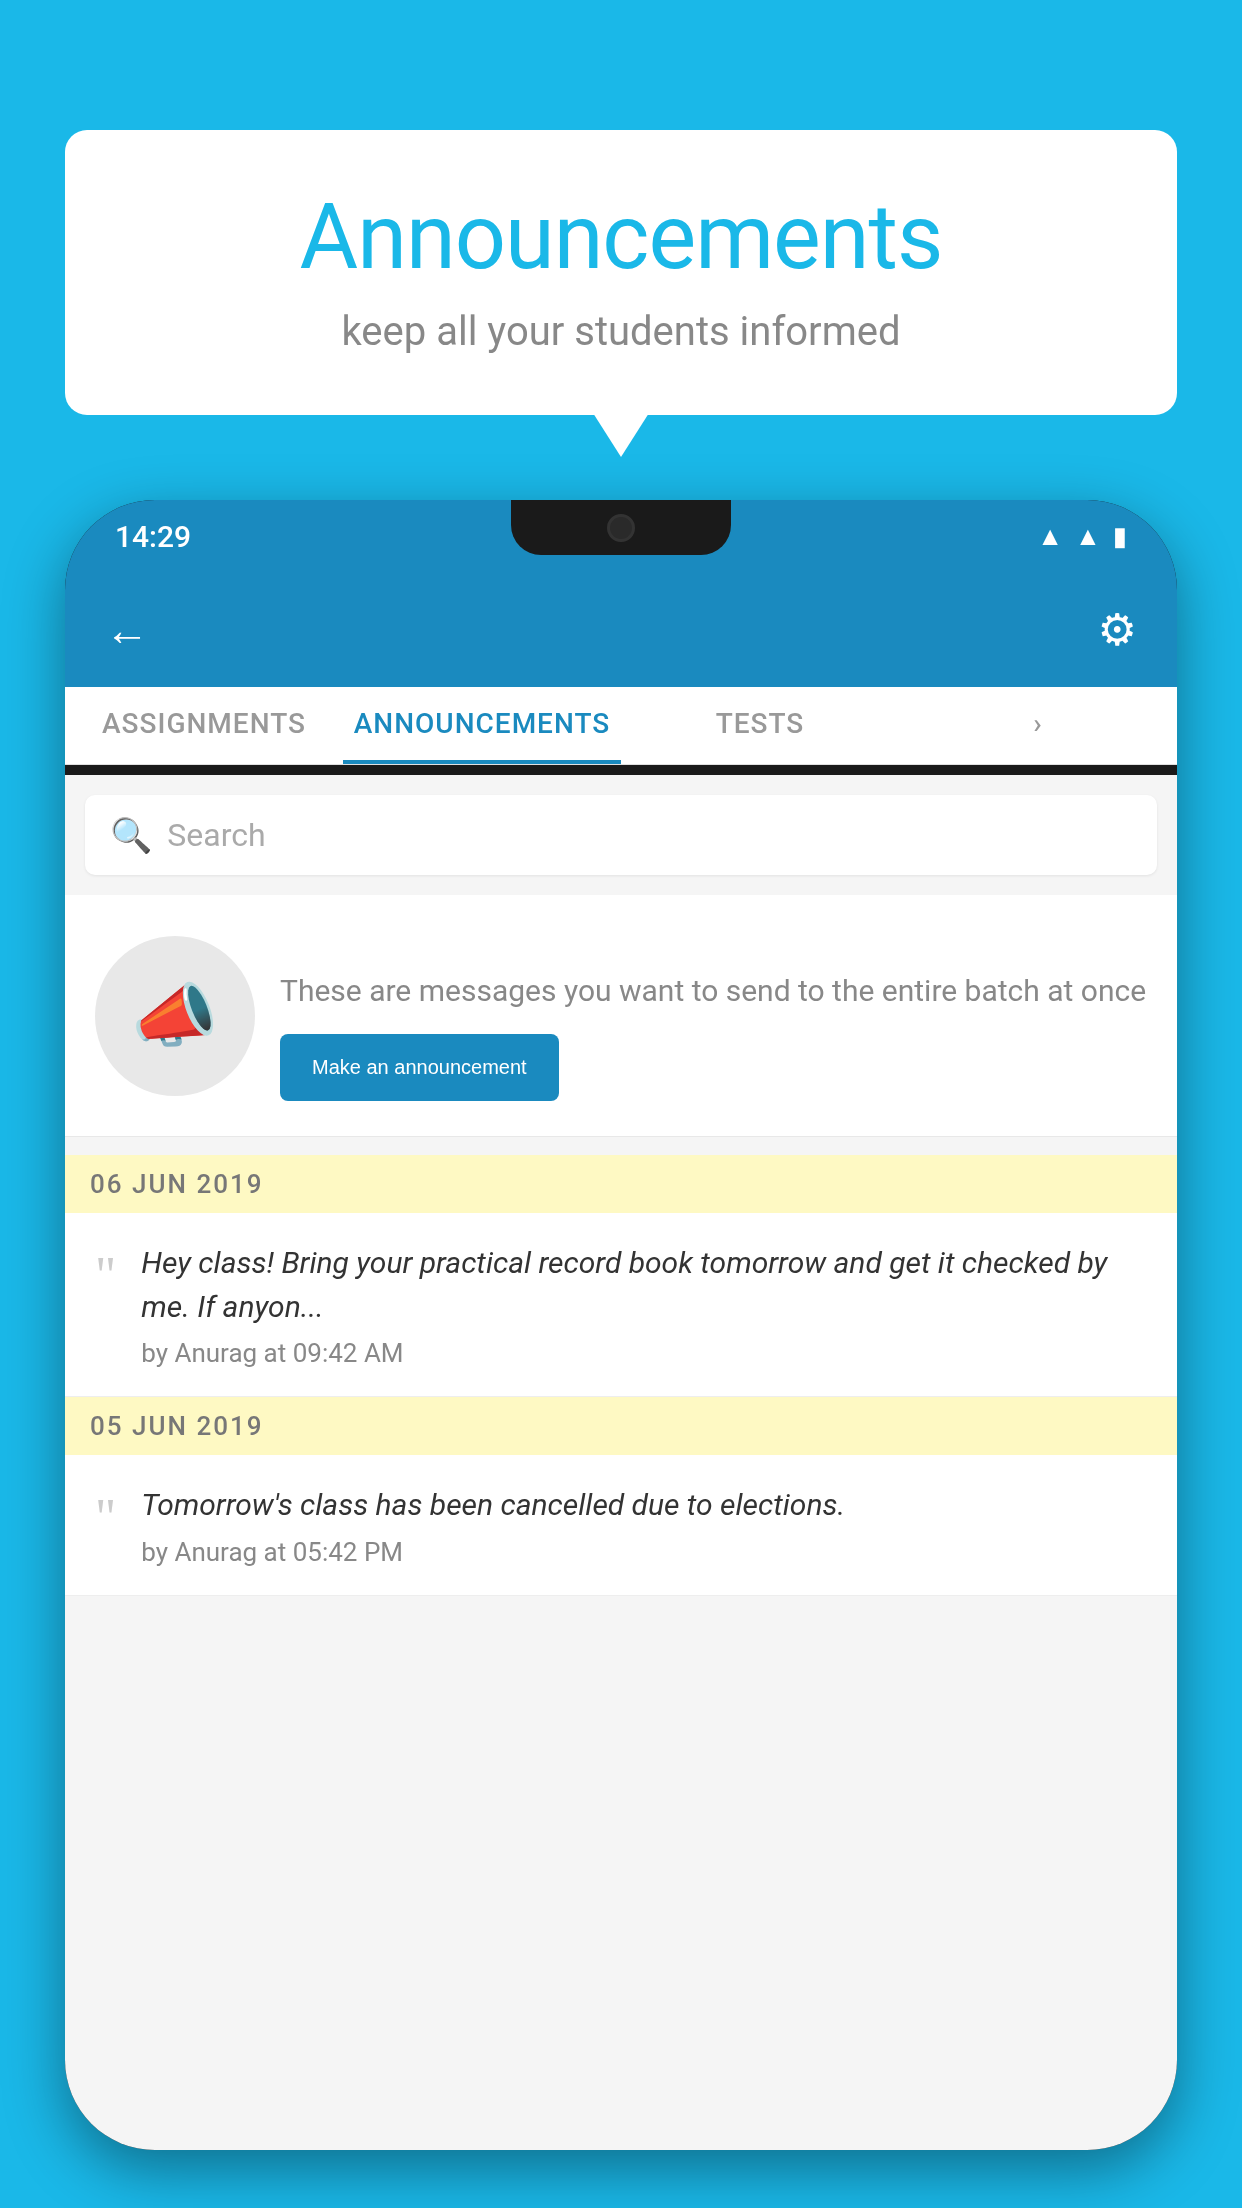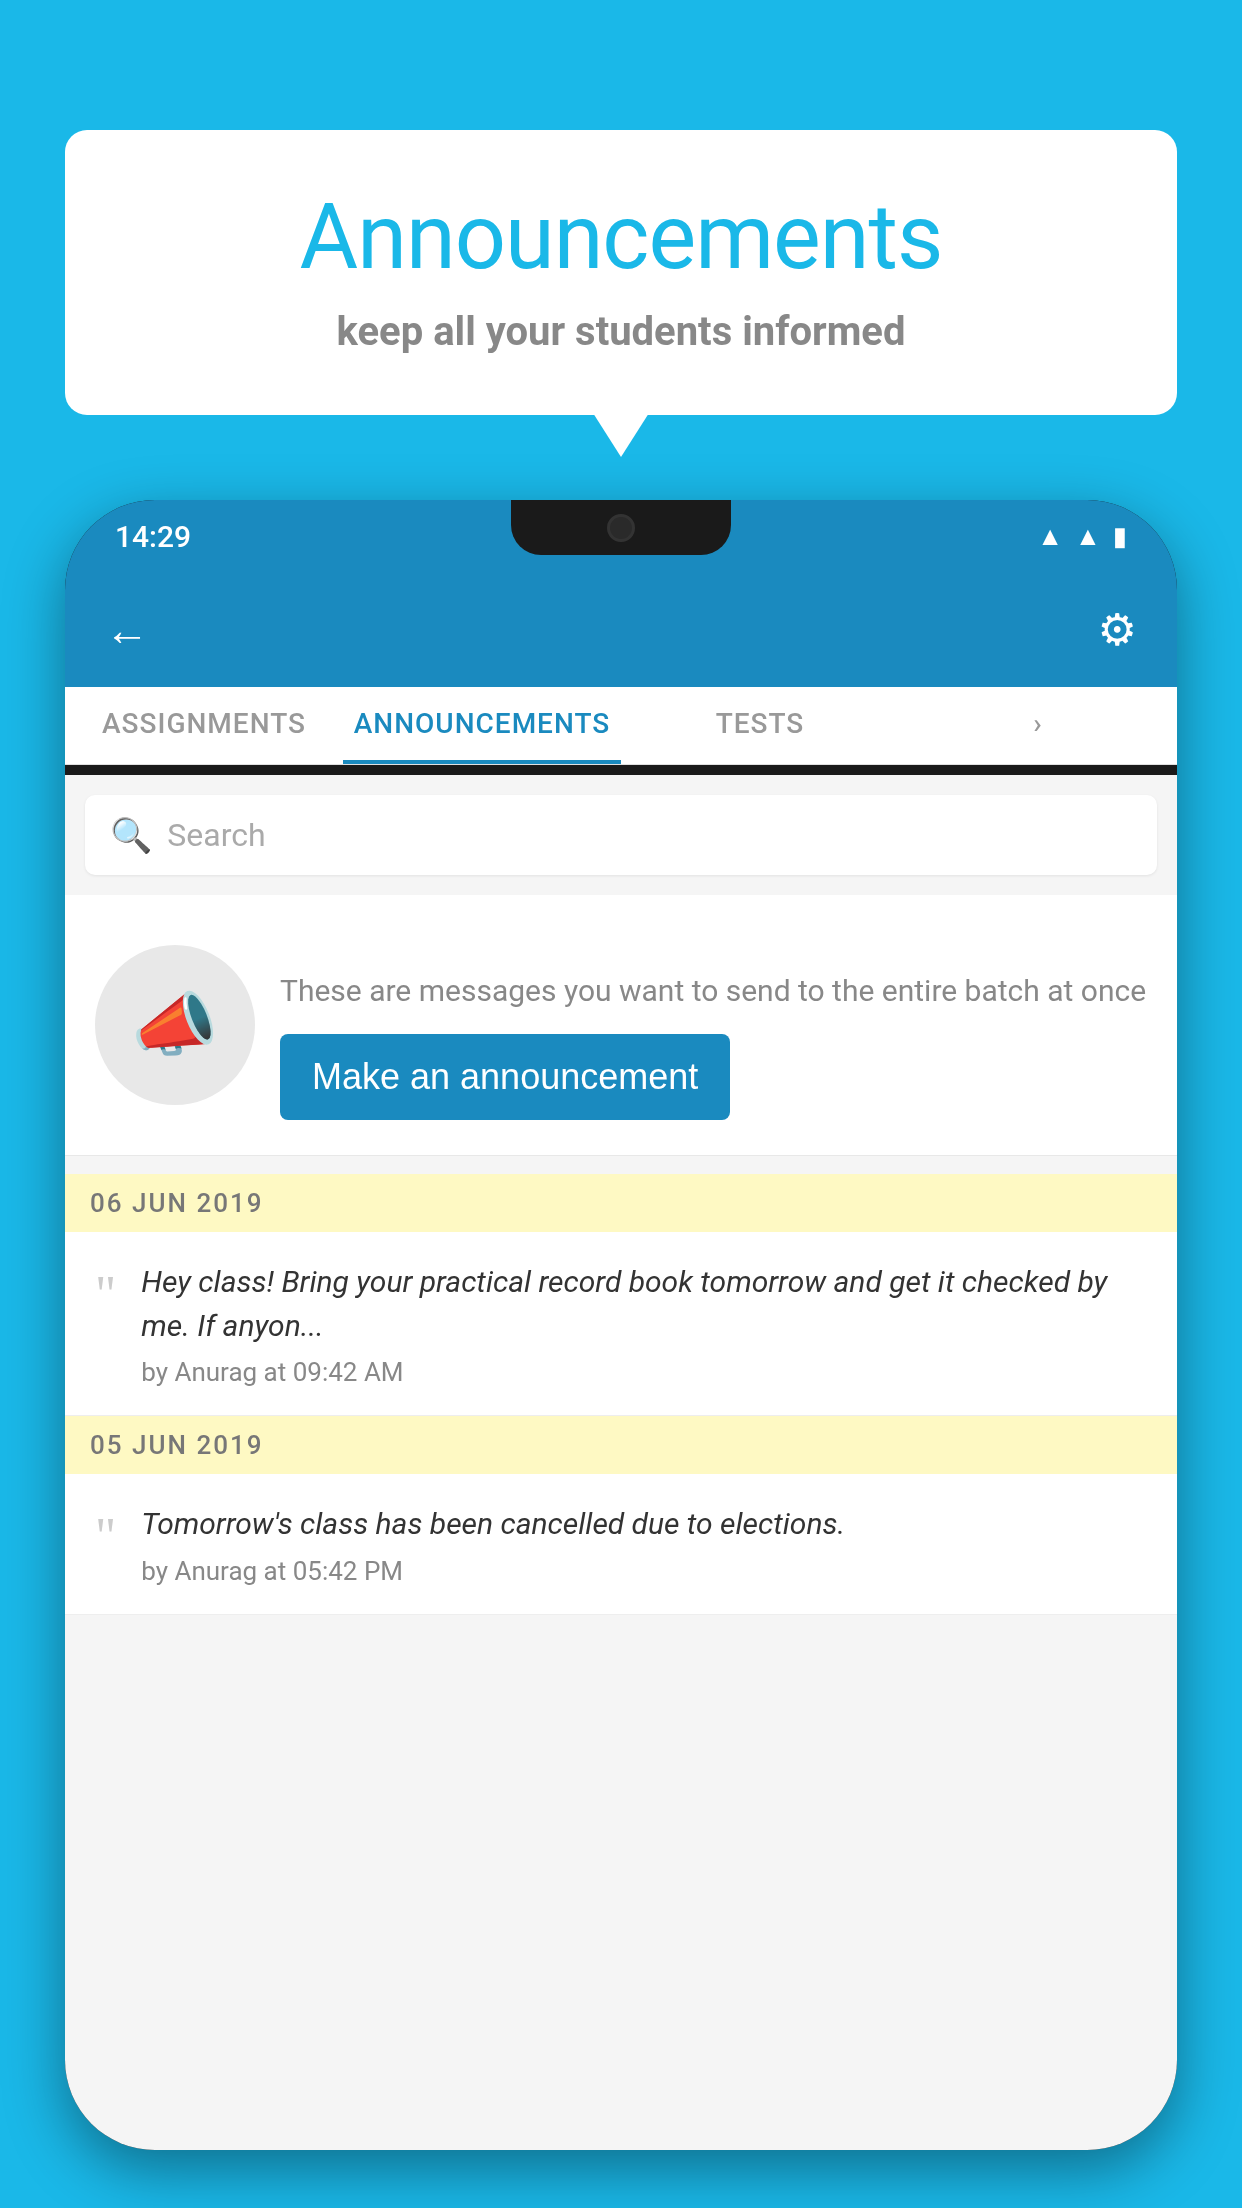--- a/index.html
+++ b/index.html
@@ -50,21 +50,21 @@
       font-size: 90px;
       font-weight: 400;
       color: #1ab8e8;
       letter-spacing: -1px;
       margin-bottom: 18px;
     }
 
     .speech-bubble .subtitle {
       font-size: 40px;
       color: #888888;
-      font-weight: 700;
+      font-weight: 400;
     }
 
     
     .phone-wrapper {
       position: absolute;
       top: 500px;
       left: 65px;
       right: 65px;
       bottom: 0;
     }
@@ -280,21 +280,21 @@
       line-height: 1.4;
       margin-bottom: 22px;
     }
 
     .make-announcement-btn {
       background: #1a8abf;
       color: white;
       border: none;
       border-radius: 8px;
       padding: 22px 32px;
-      font-size: 36px;
+      font-size: 20px;
       font-weight: 500;
       cursor: pointer;
     }
 
     
     .date-separator {
       background: #fef9c3;
       padding: 14px 25px;
       font-size: 26px;
       color: #777777;

